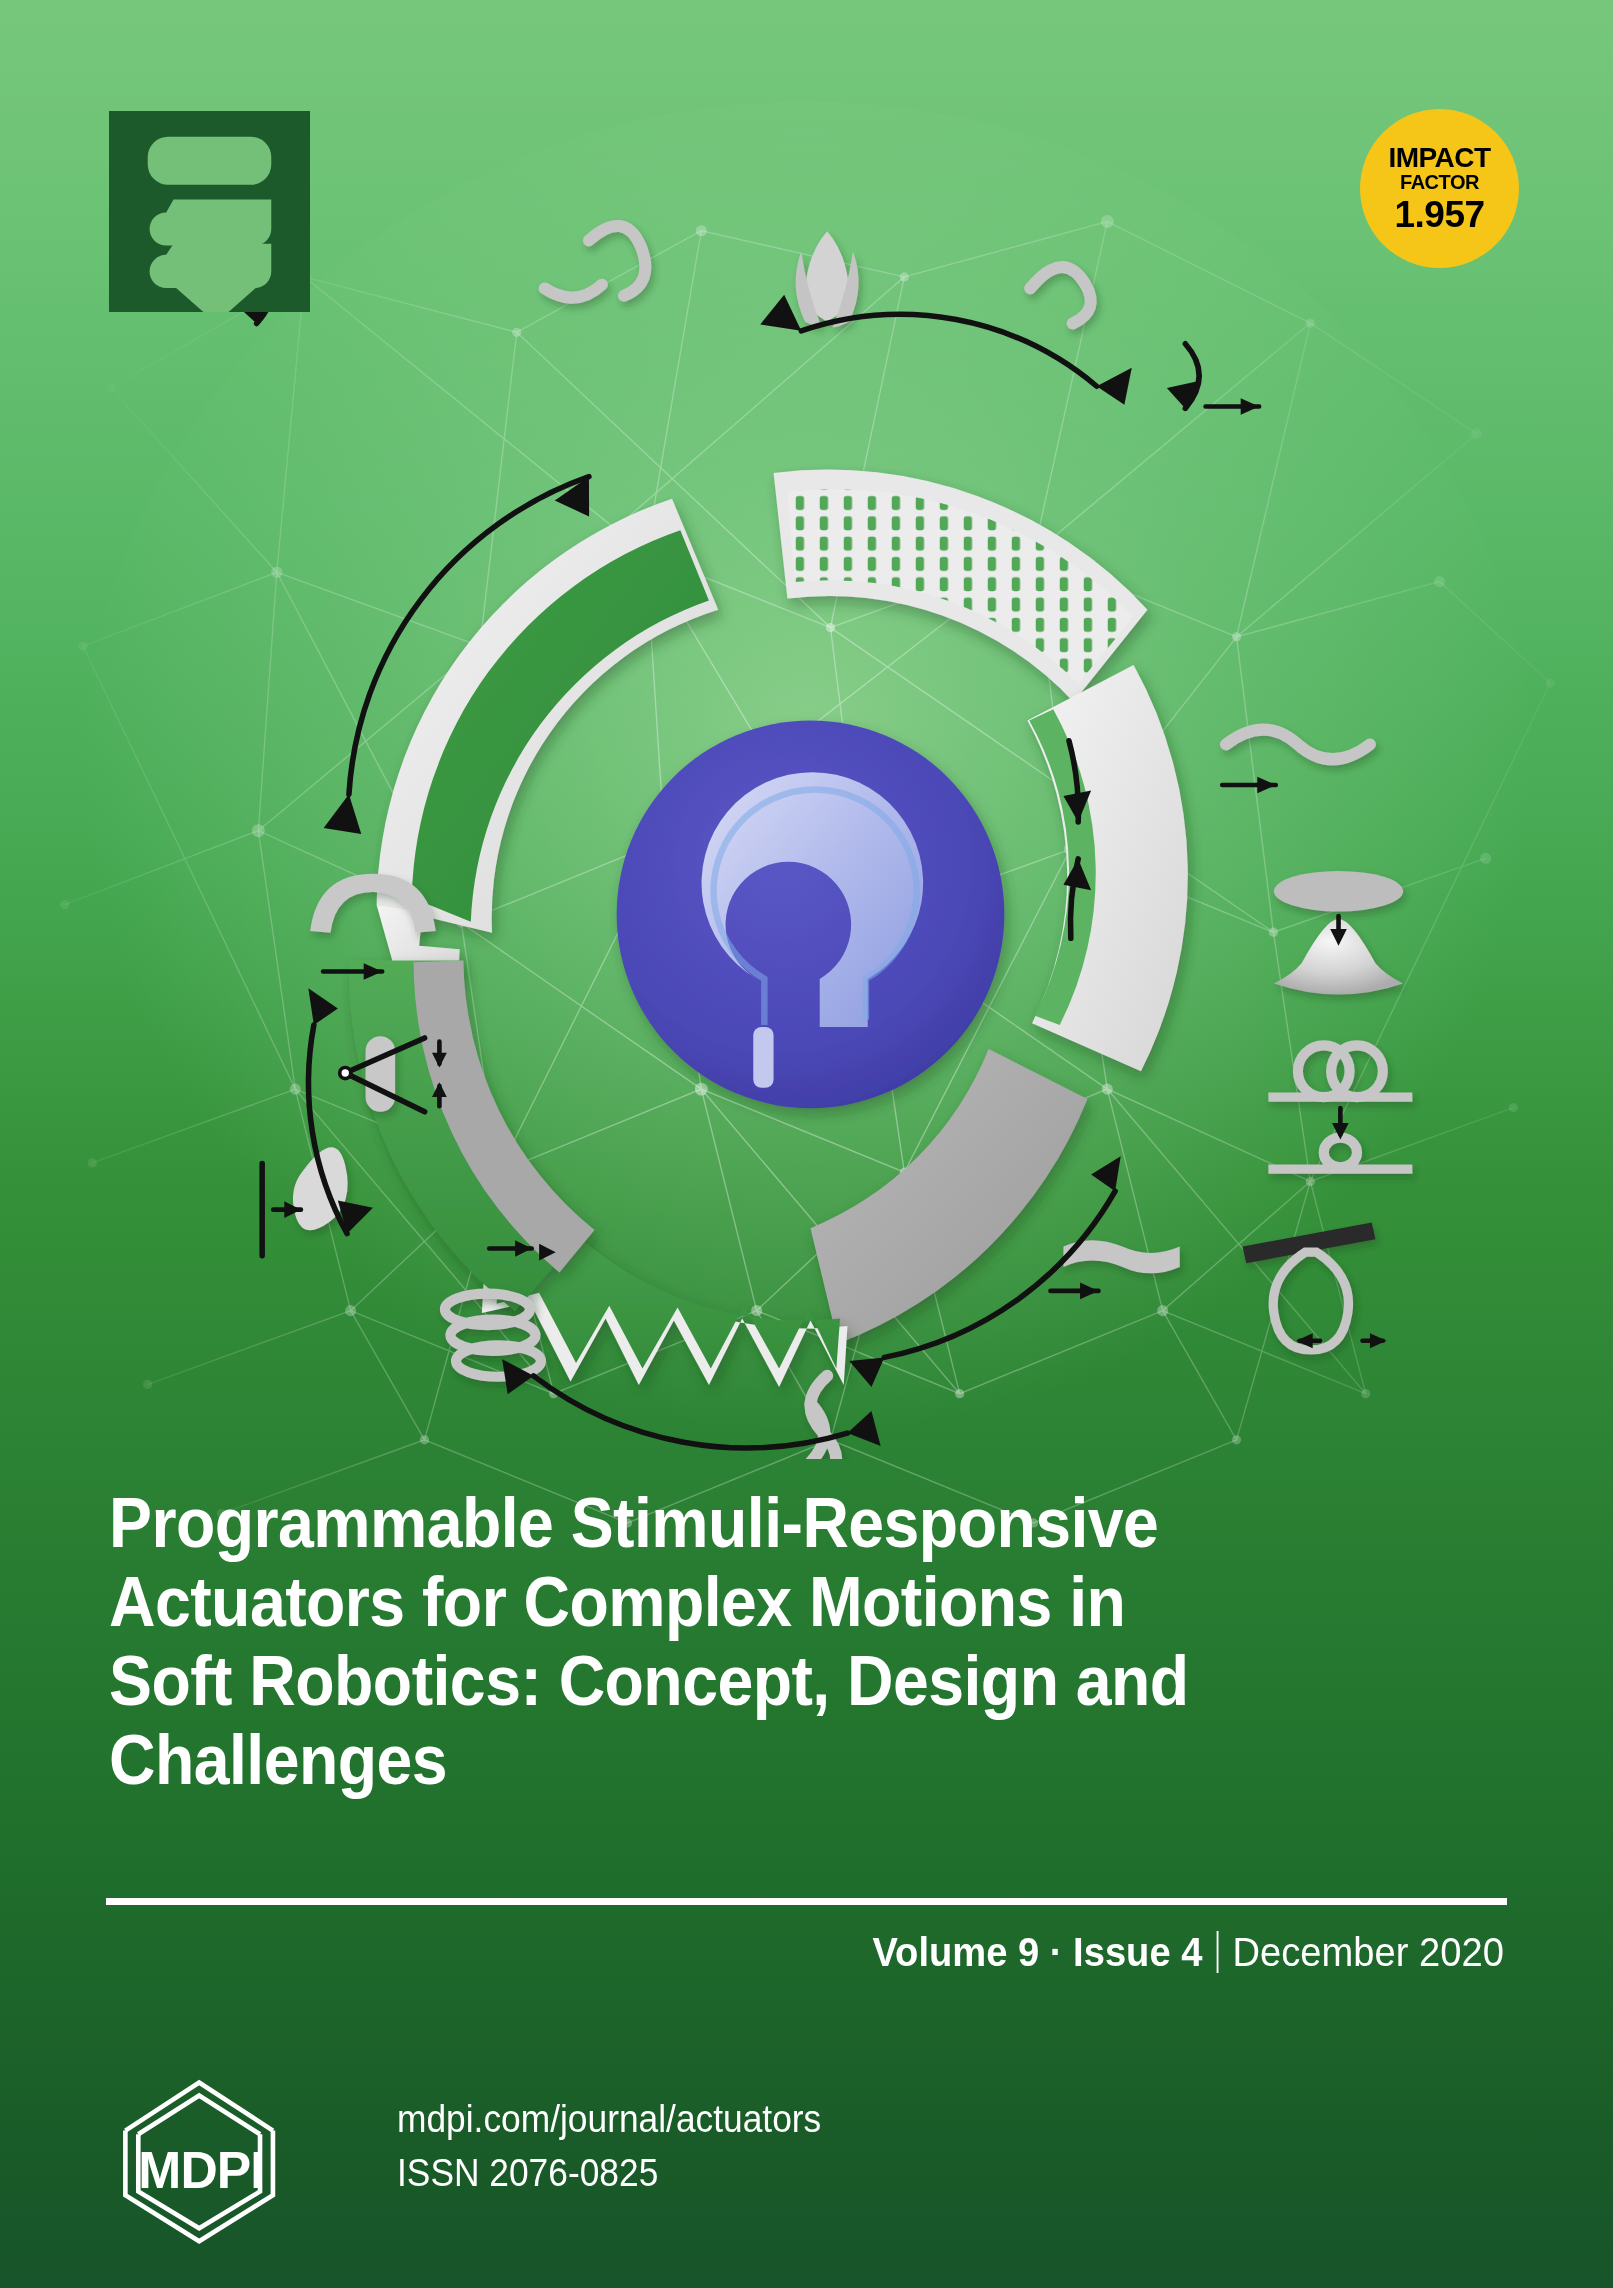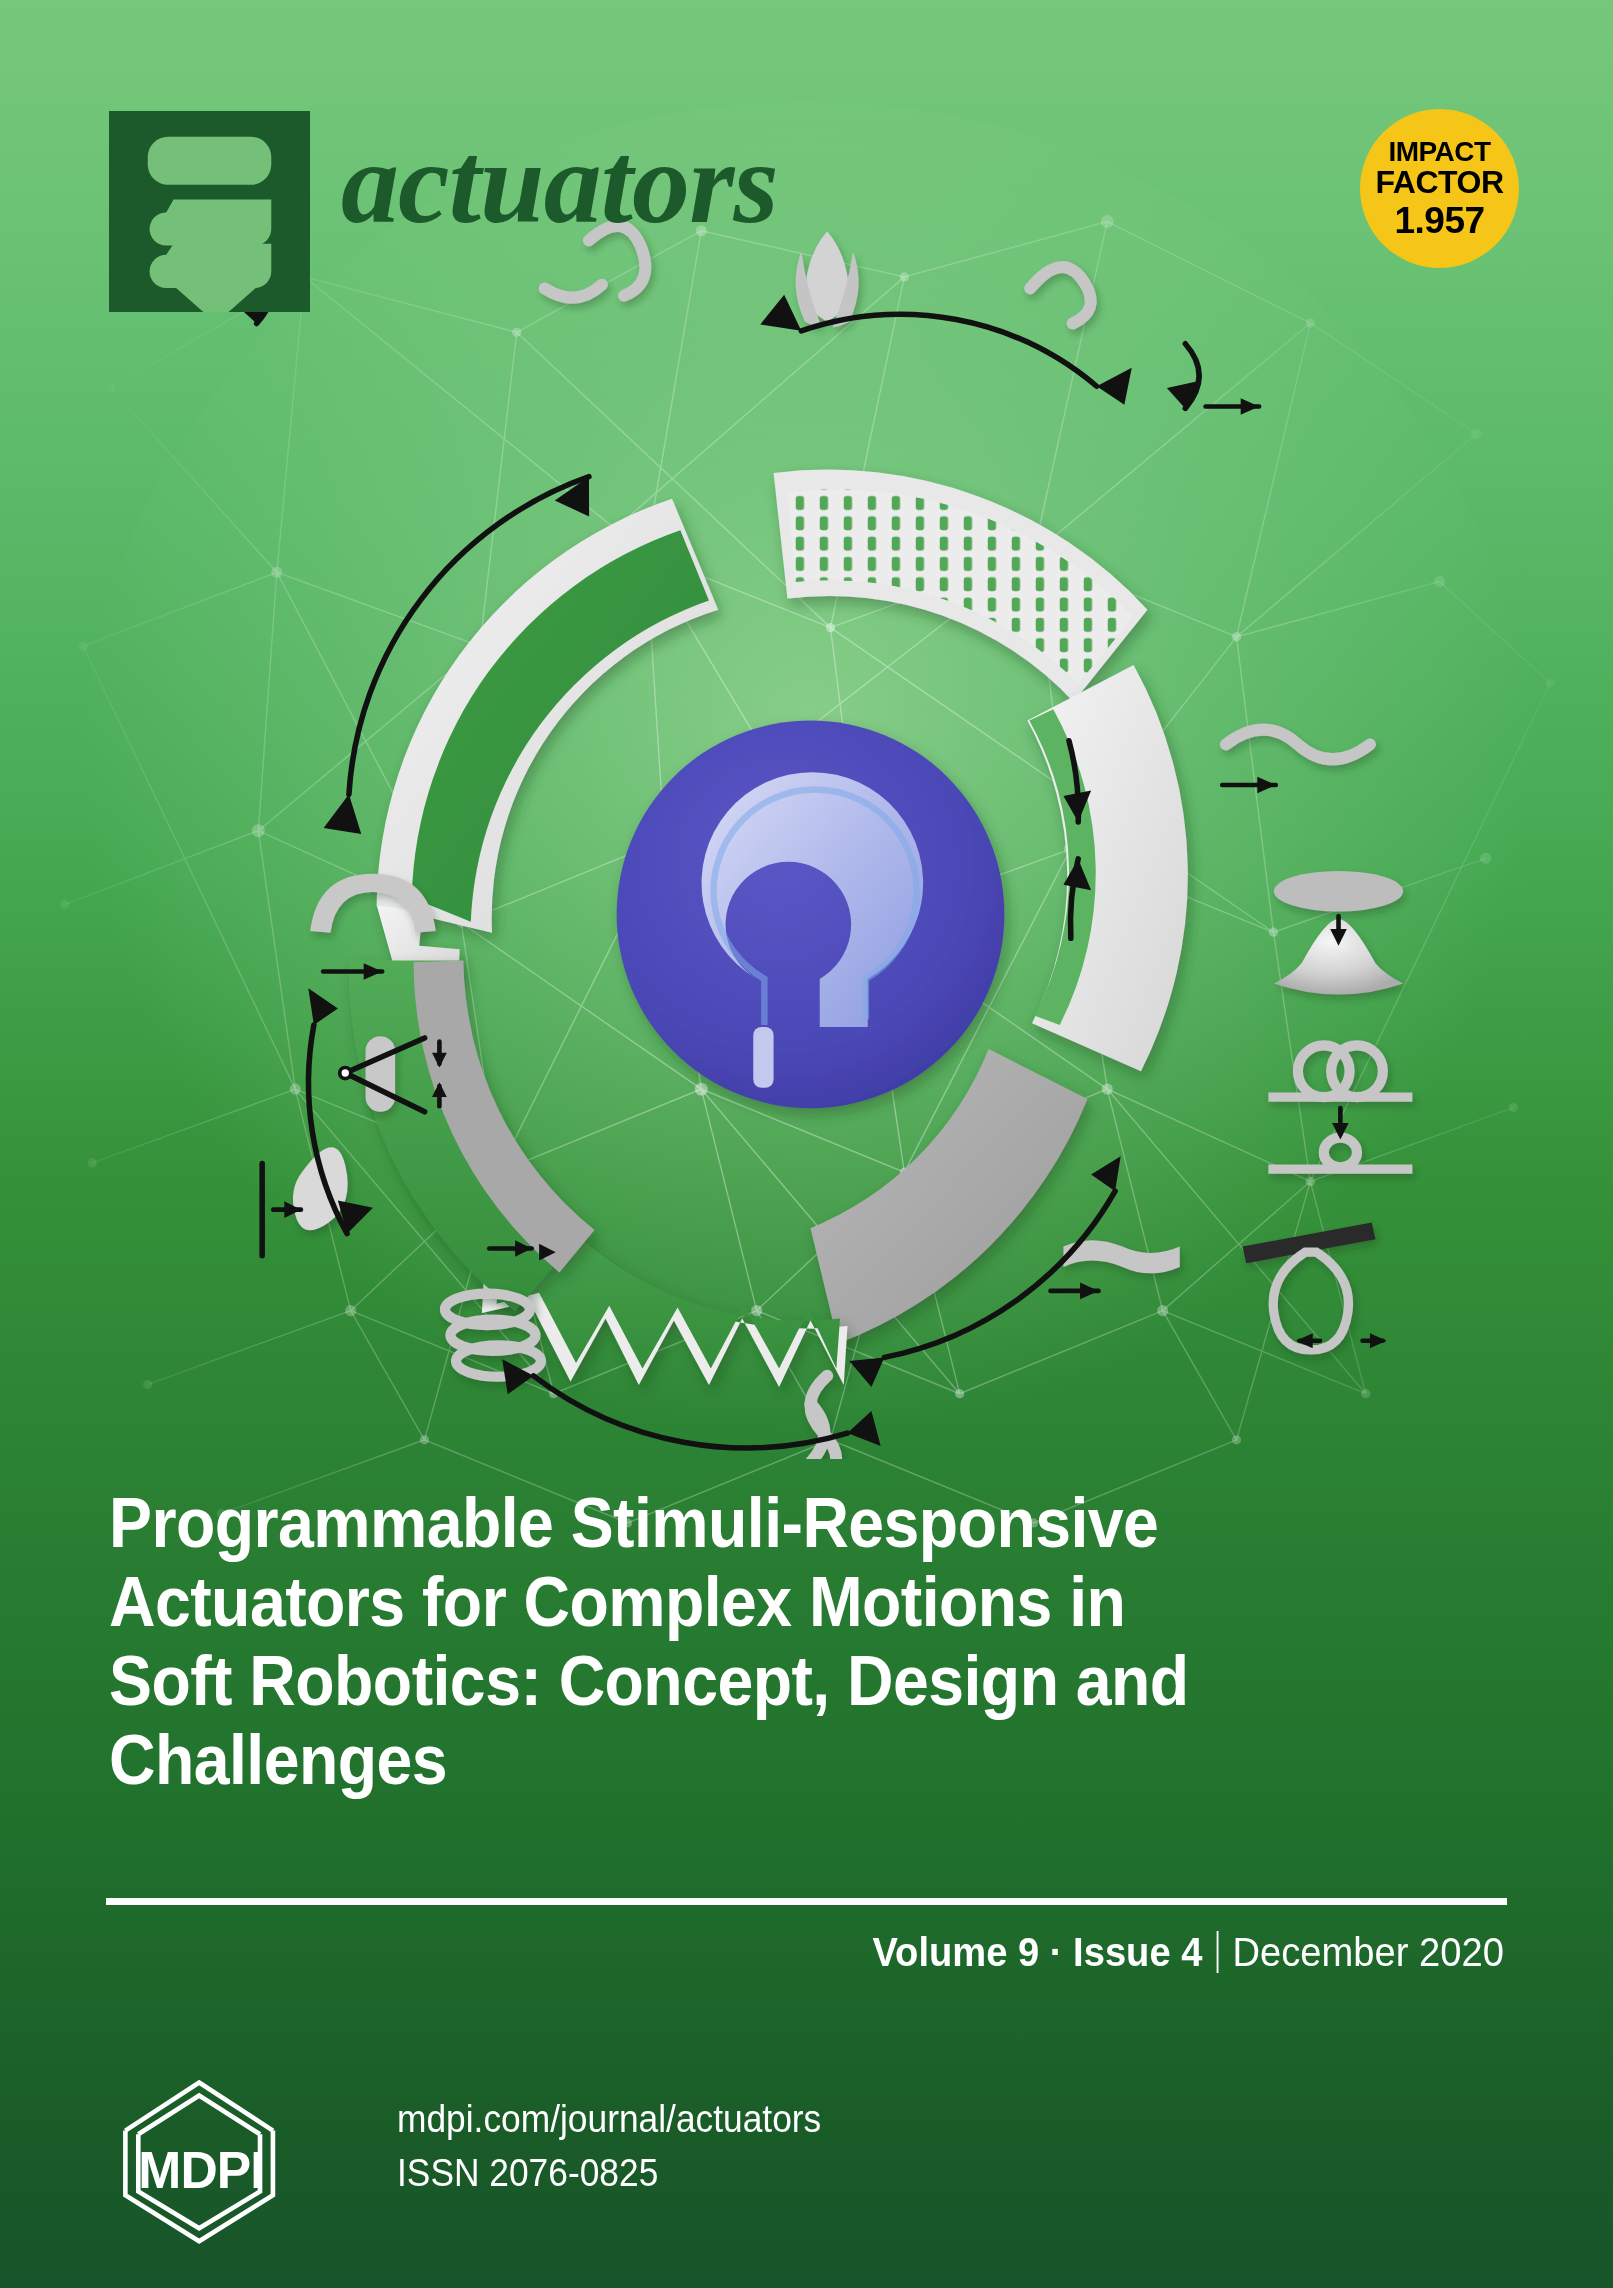--- a/index.html
+++ b/index.html
@@ -79,21 +79,21 @@
     display: flex;
     flex-direction: column;
     align-items: center;
     justify-content: center;
     color: #000000;
     font-weight: 700;
     line-height: 1.02;
     text-align: right;
   }
   .if-badge .if-l1 { font-size: 28px; letter-spacing: -0.5px; }
-  .if-badge .if-l2 { font-size: 32px; letter-spacing: -0.5px; }
+  .if-badge .if-l2 { font-size: 20px; letter-spacing: -0.5px; }
   .if-badge .if-l3 { font-size: 37px; letter-spacing: -0.5px; margin-top: 3px; }
 
   
   .title {
     position: absolute;
     left: 109px;
     top: 1484px;
     width: 1357px;
     color: #ffffff;
     font-family: "Liberation Sans Narrow", "Liberation Sans", "DejaVu Sans", sans-serif;
@@ -541,21 +541,20 @@
     <svg width="201" height="201" viewBox="0 0 218 218" aria-hidden="true">
       <g fill="#74c078">
         <rect x="42" y="28" width="134" height="52" rx="22"></rect>
         <path d="M70 96 h106 v32 a18 18 0 0 1 -18 18 H62 a18 18 0 0 1 0 -36 Z"></path>
         <path d="M70 150 h106 v30 a18 18 0 0 1 -18 18 H62 a18 18 0 0 1 0 -36 Z" transform="translate(0,-6)"></path>
         <path d="M66 186 h100 l-50 44 Z"></path>
       </g>
     </svg>
   </div>
 
-  <div class="wordmark">actuators</div>
 
   <div class="if-badge">
     <span class="if-l1">IMPACT</span>
     <span class="if-l2">FACTOR</span>
     <span class="if-l3">1.957</span>
   </div>
 
   <div class="title">
     <span class="tline">Programmable Stimuli-Responsive</span>
     <span class="tline">Actuators for Complex Motions in</span>

